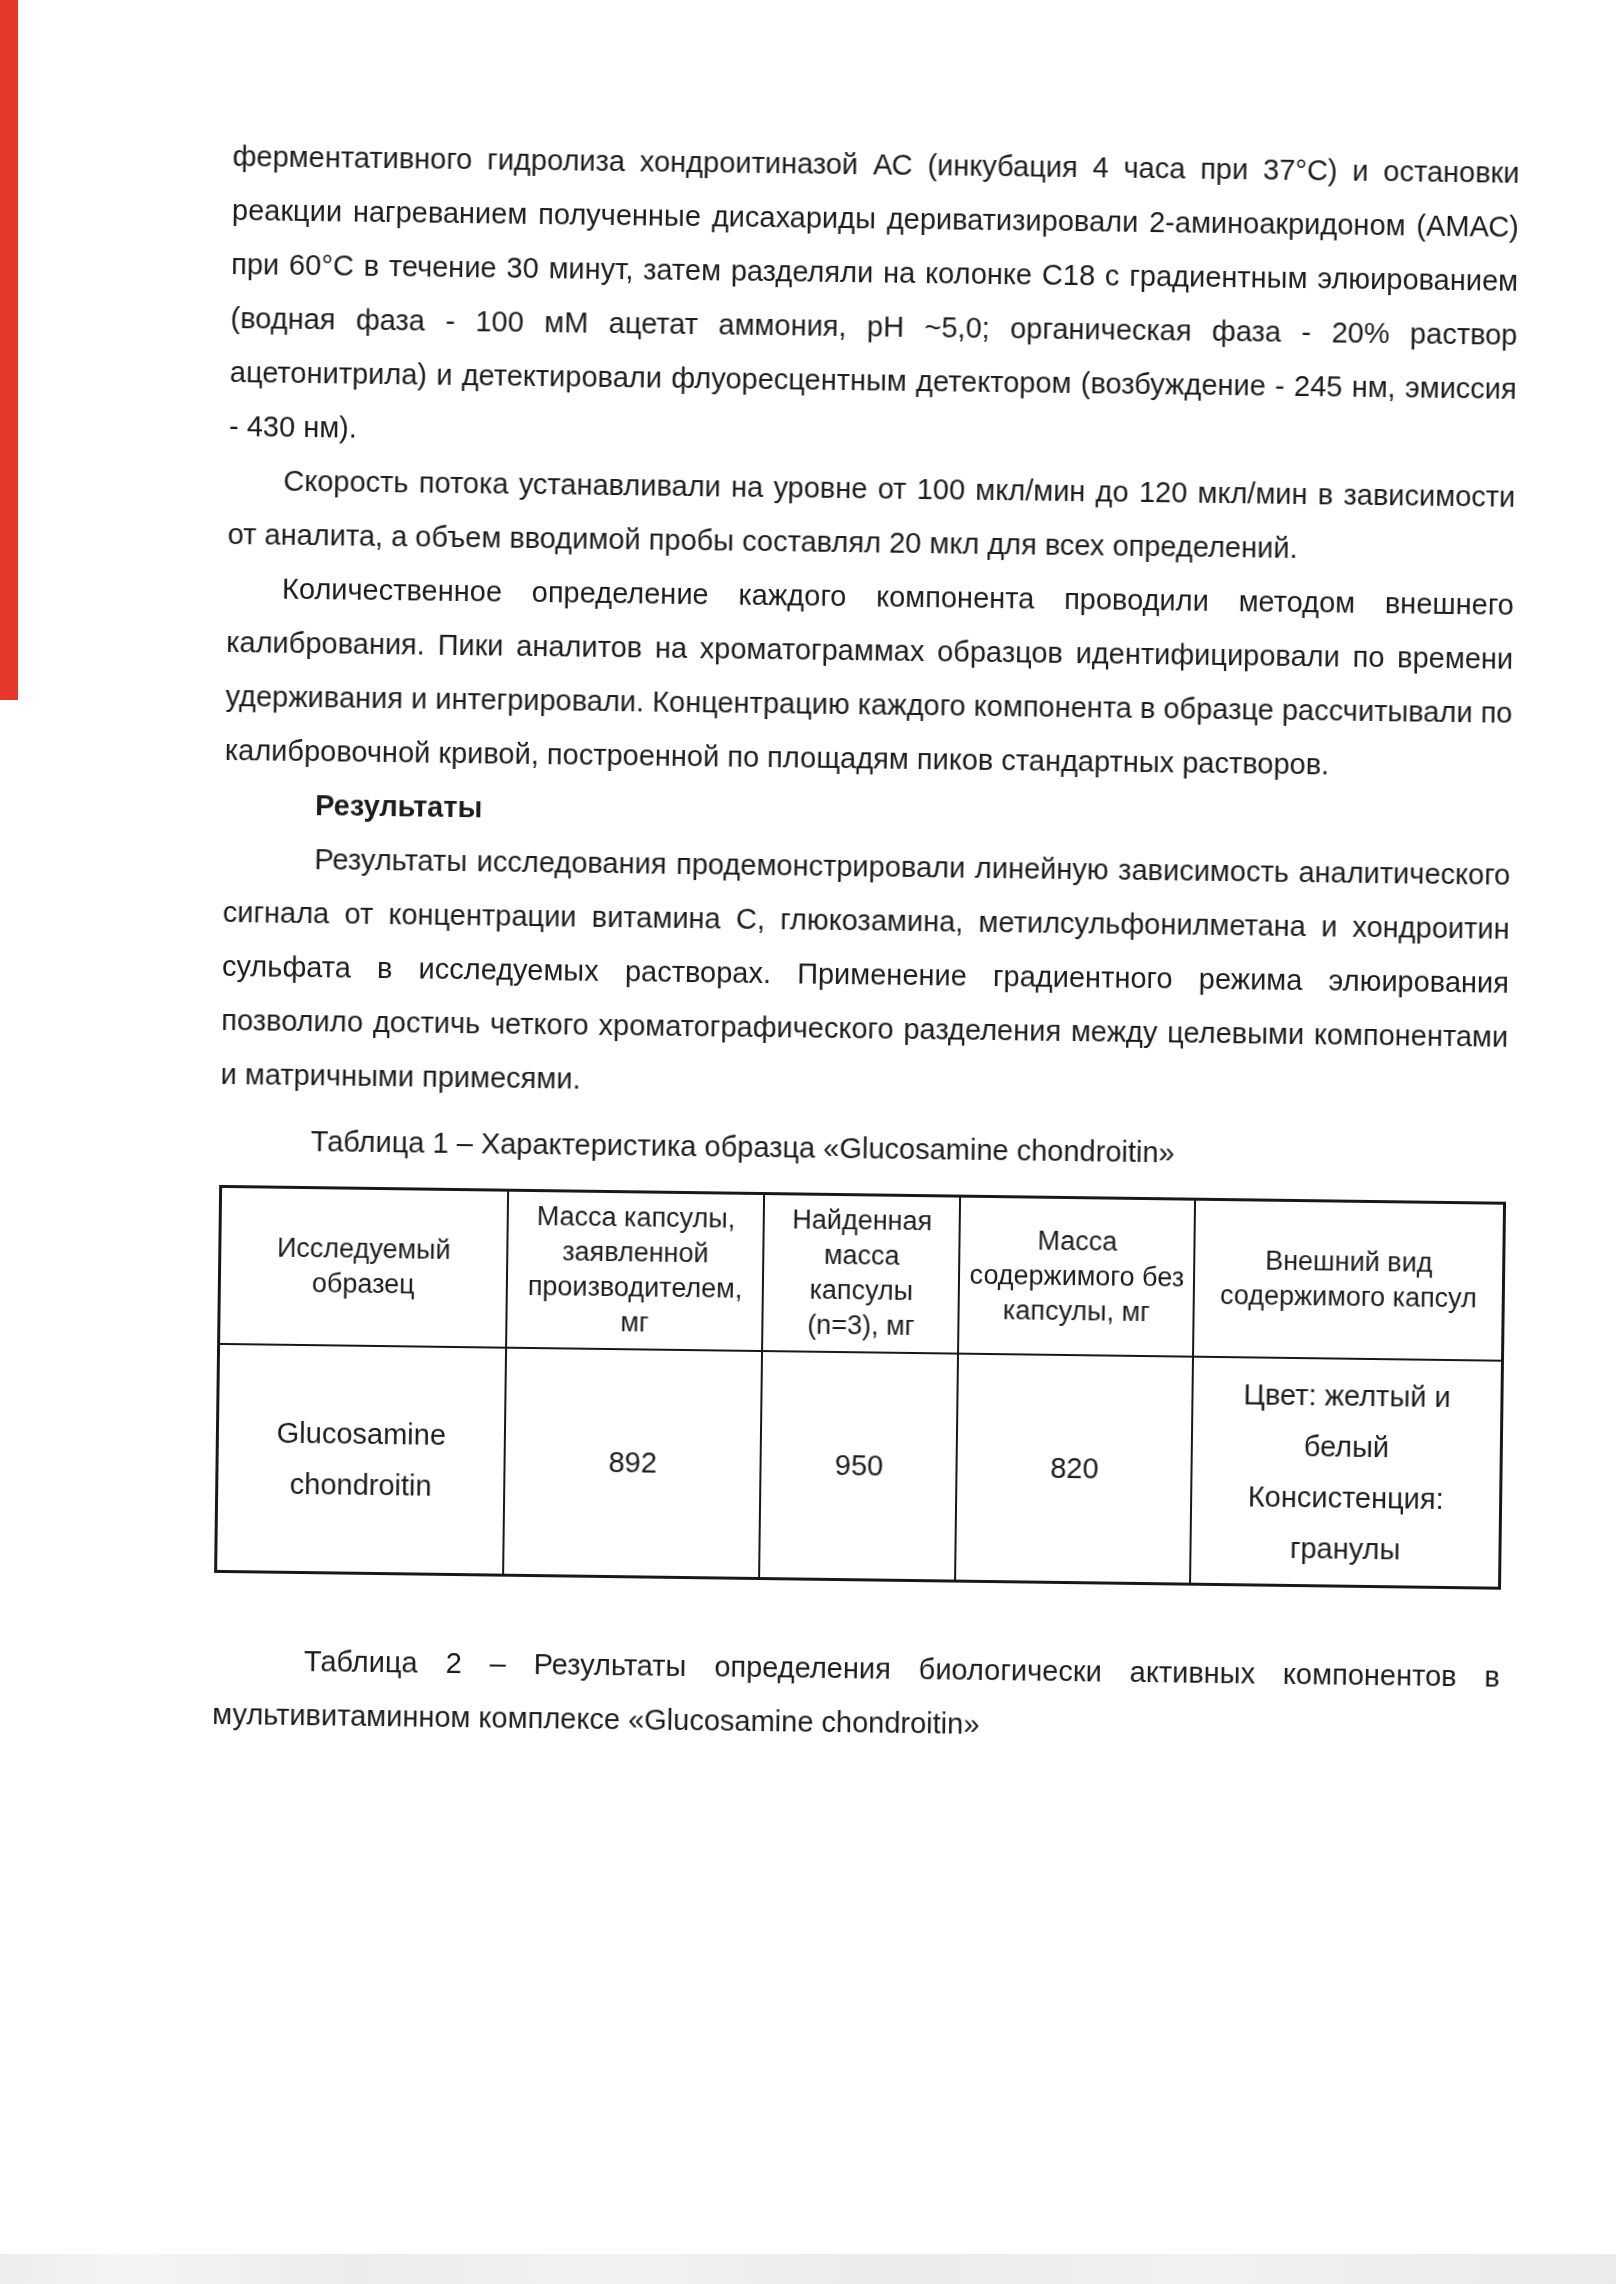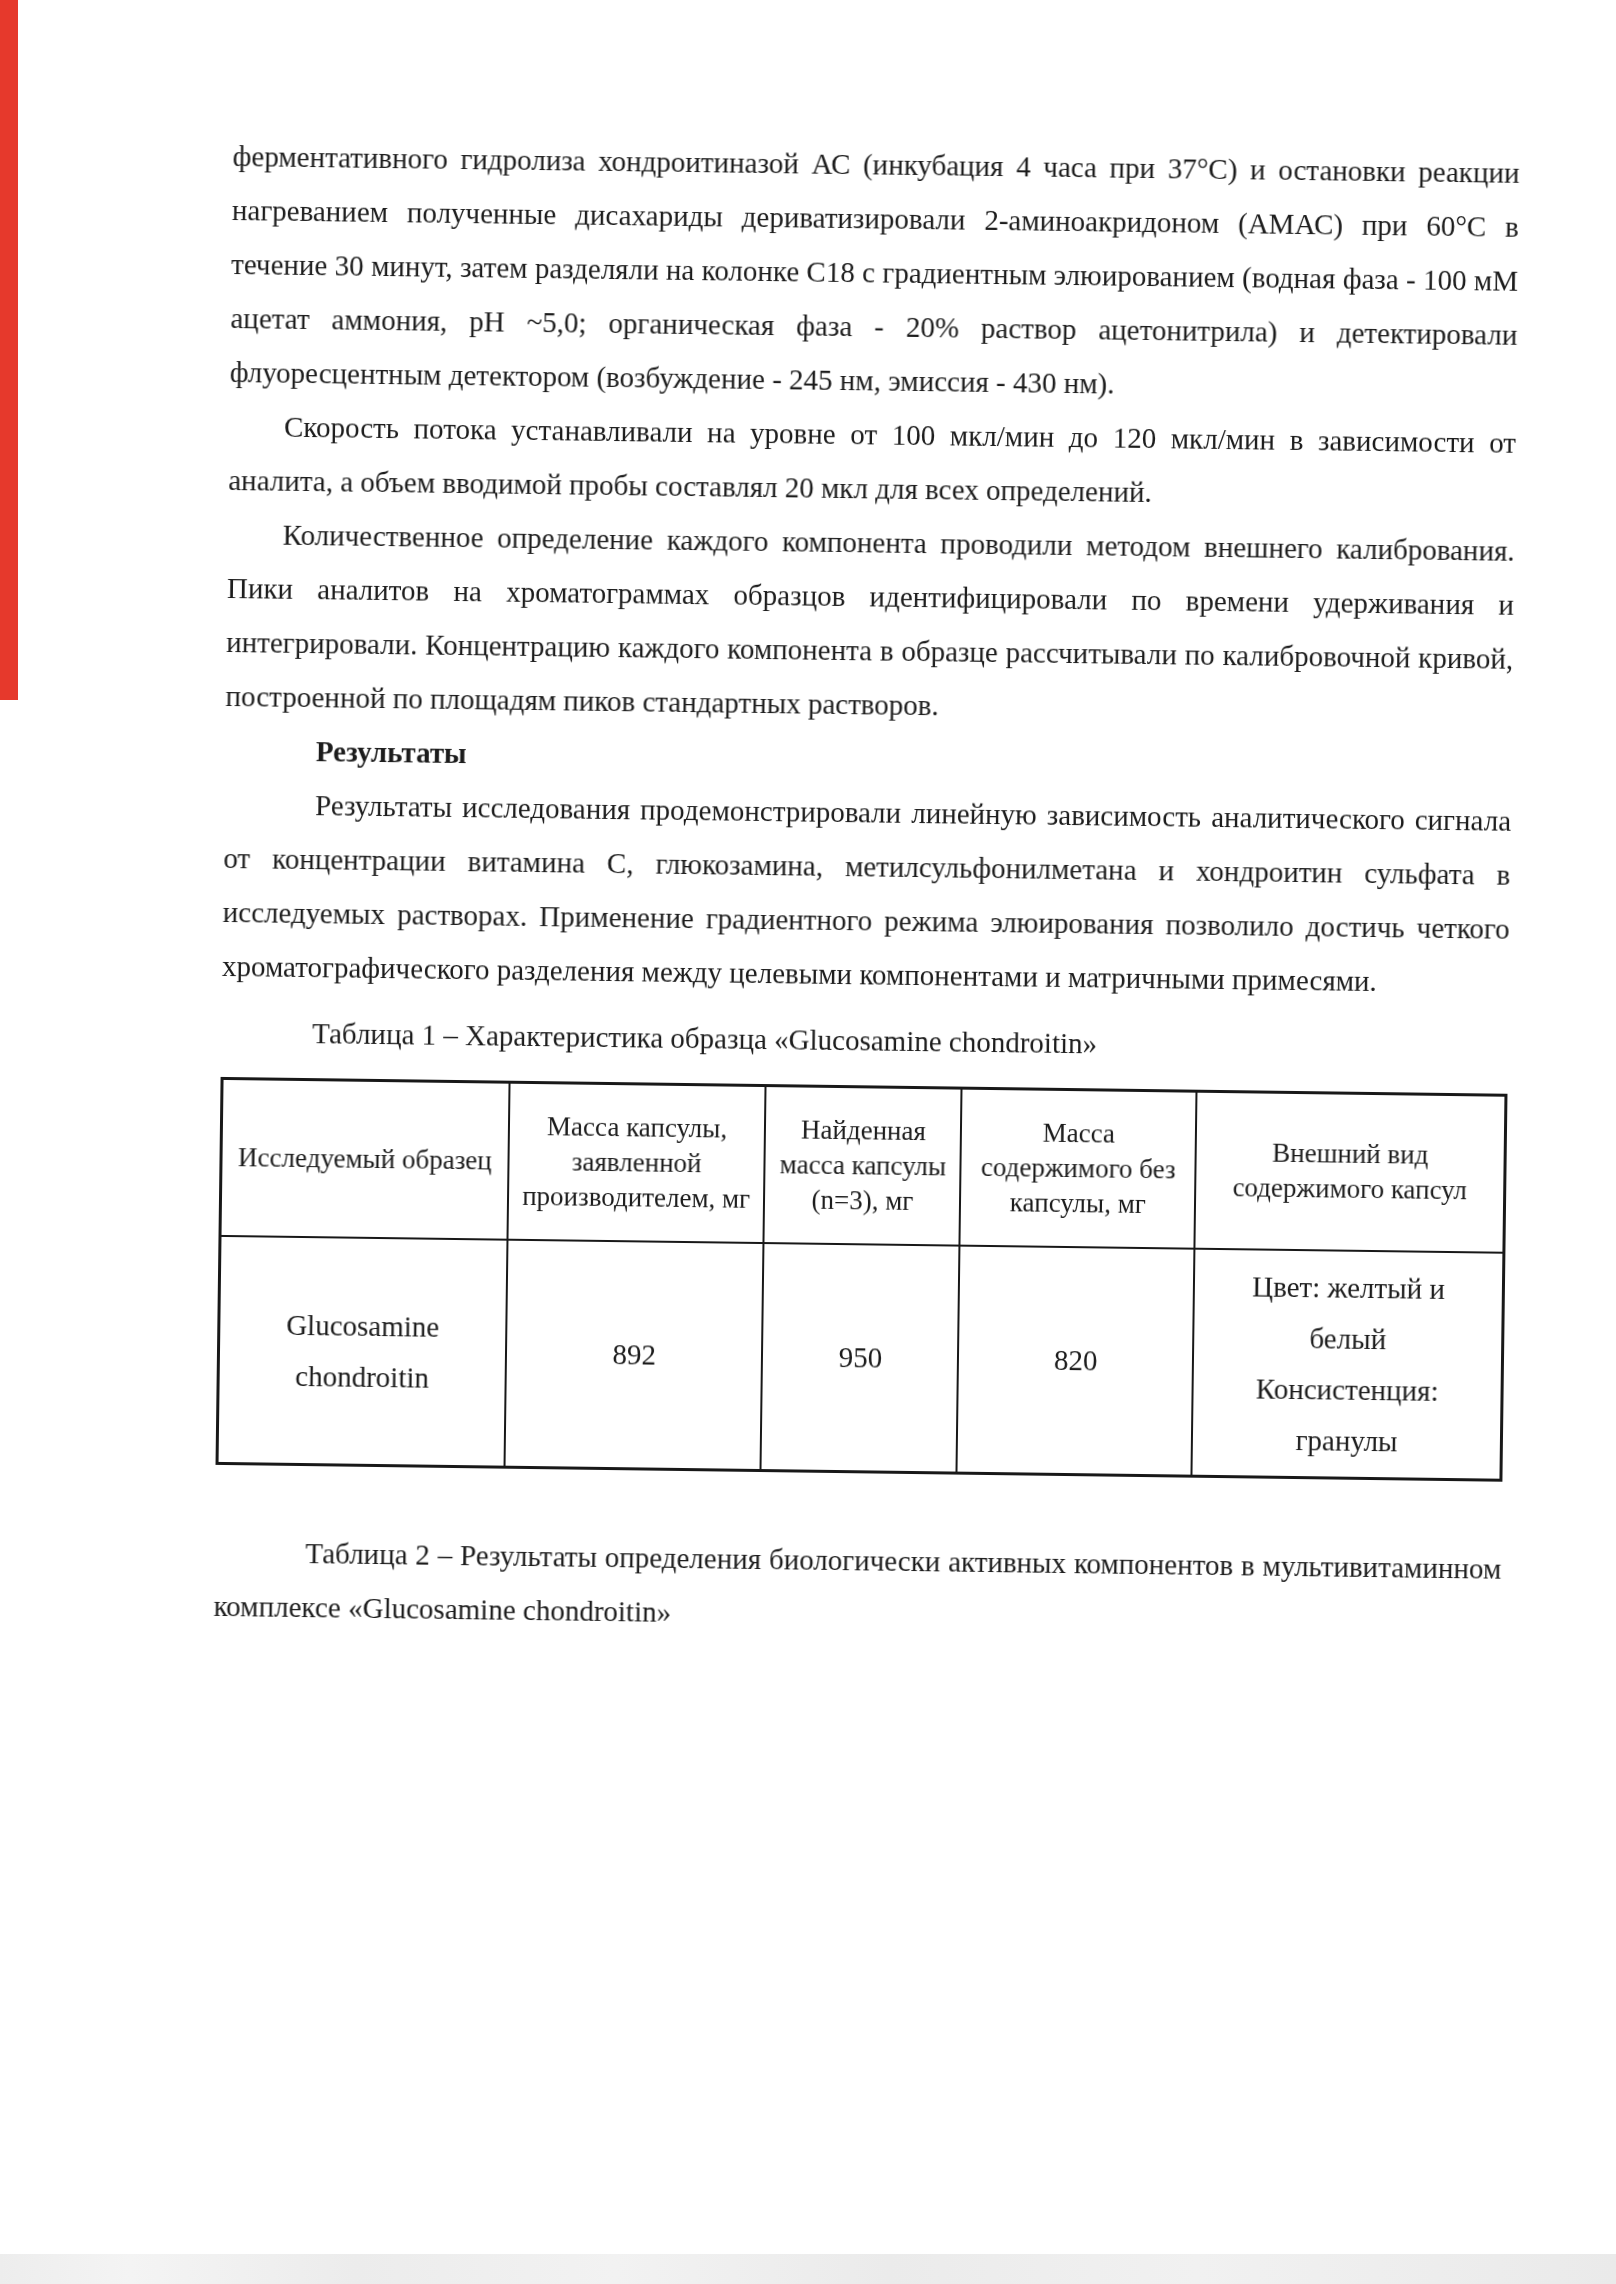--- a/index.html
+++ b/index.html
@@ -2,21 +2,21 @@
 <html style="font-size:10.4px"><head>
 <meta charset="utf-8">
 <style>
   html, body { margin: 0; padding: 0; background: #ffffff; }
   .page {
     position: relative;
     width: 1617px;
     height: 2284px;
     background: #ffffff;
     overflow: hidden;
-    font-family: Liberation Serif, serif;
+    font-family: Liberation Sans, sans-serif;
     color: #1c1c1c;
   }
   
   .red-stripe {
     position: absolute;
     left: 0; top: 0;
     width: 18px; height: 700px;
     background: #e6392c;
   }
   

